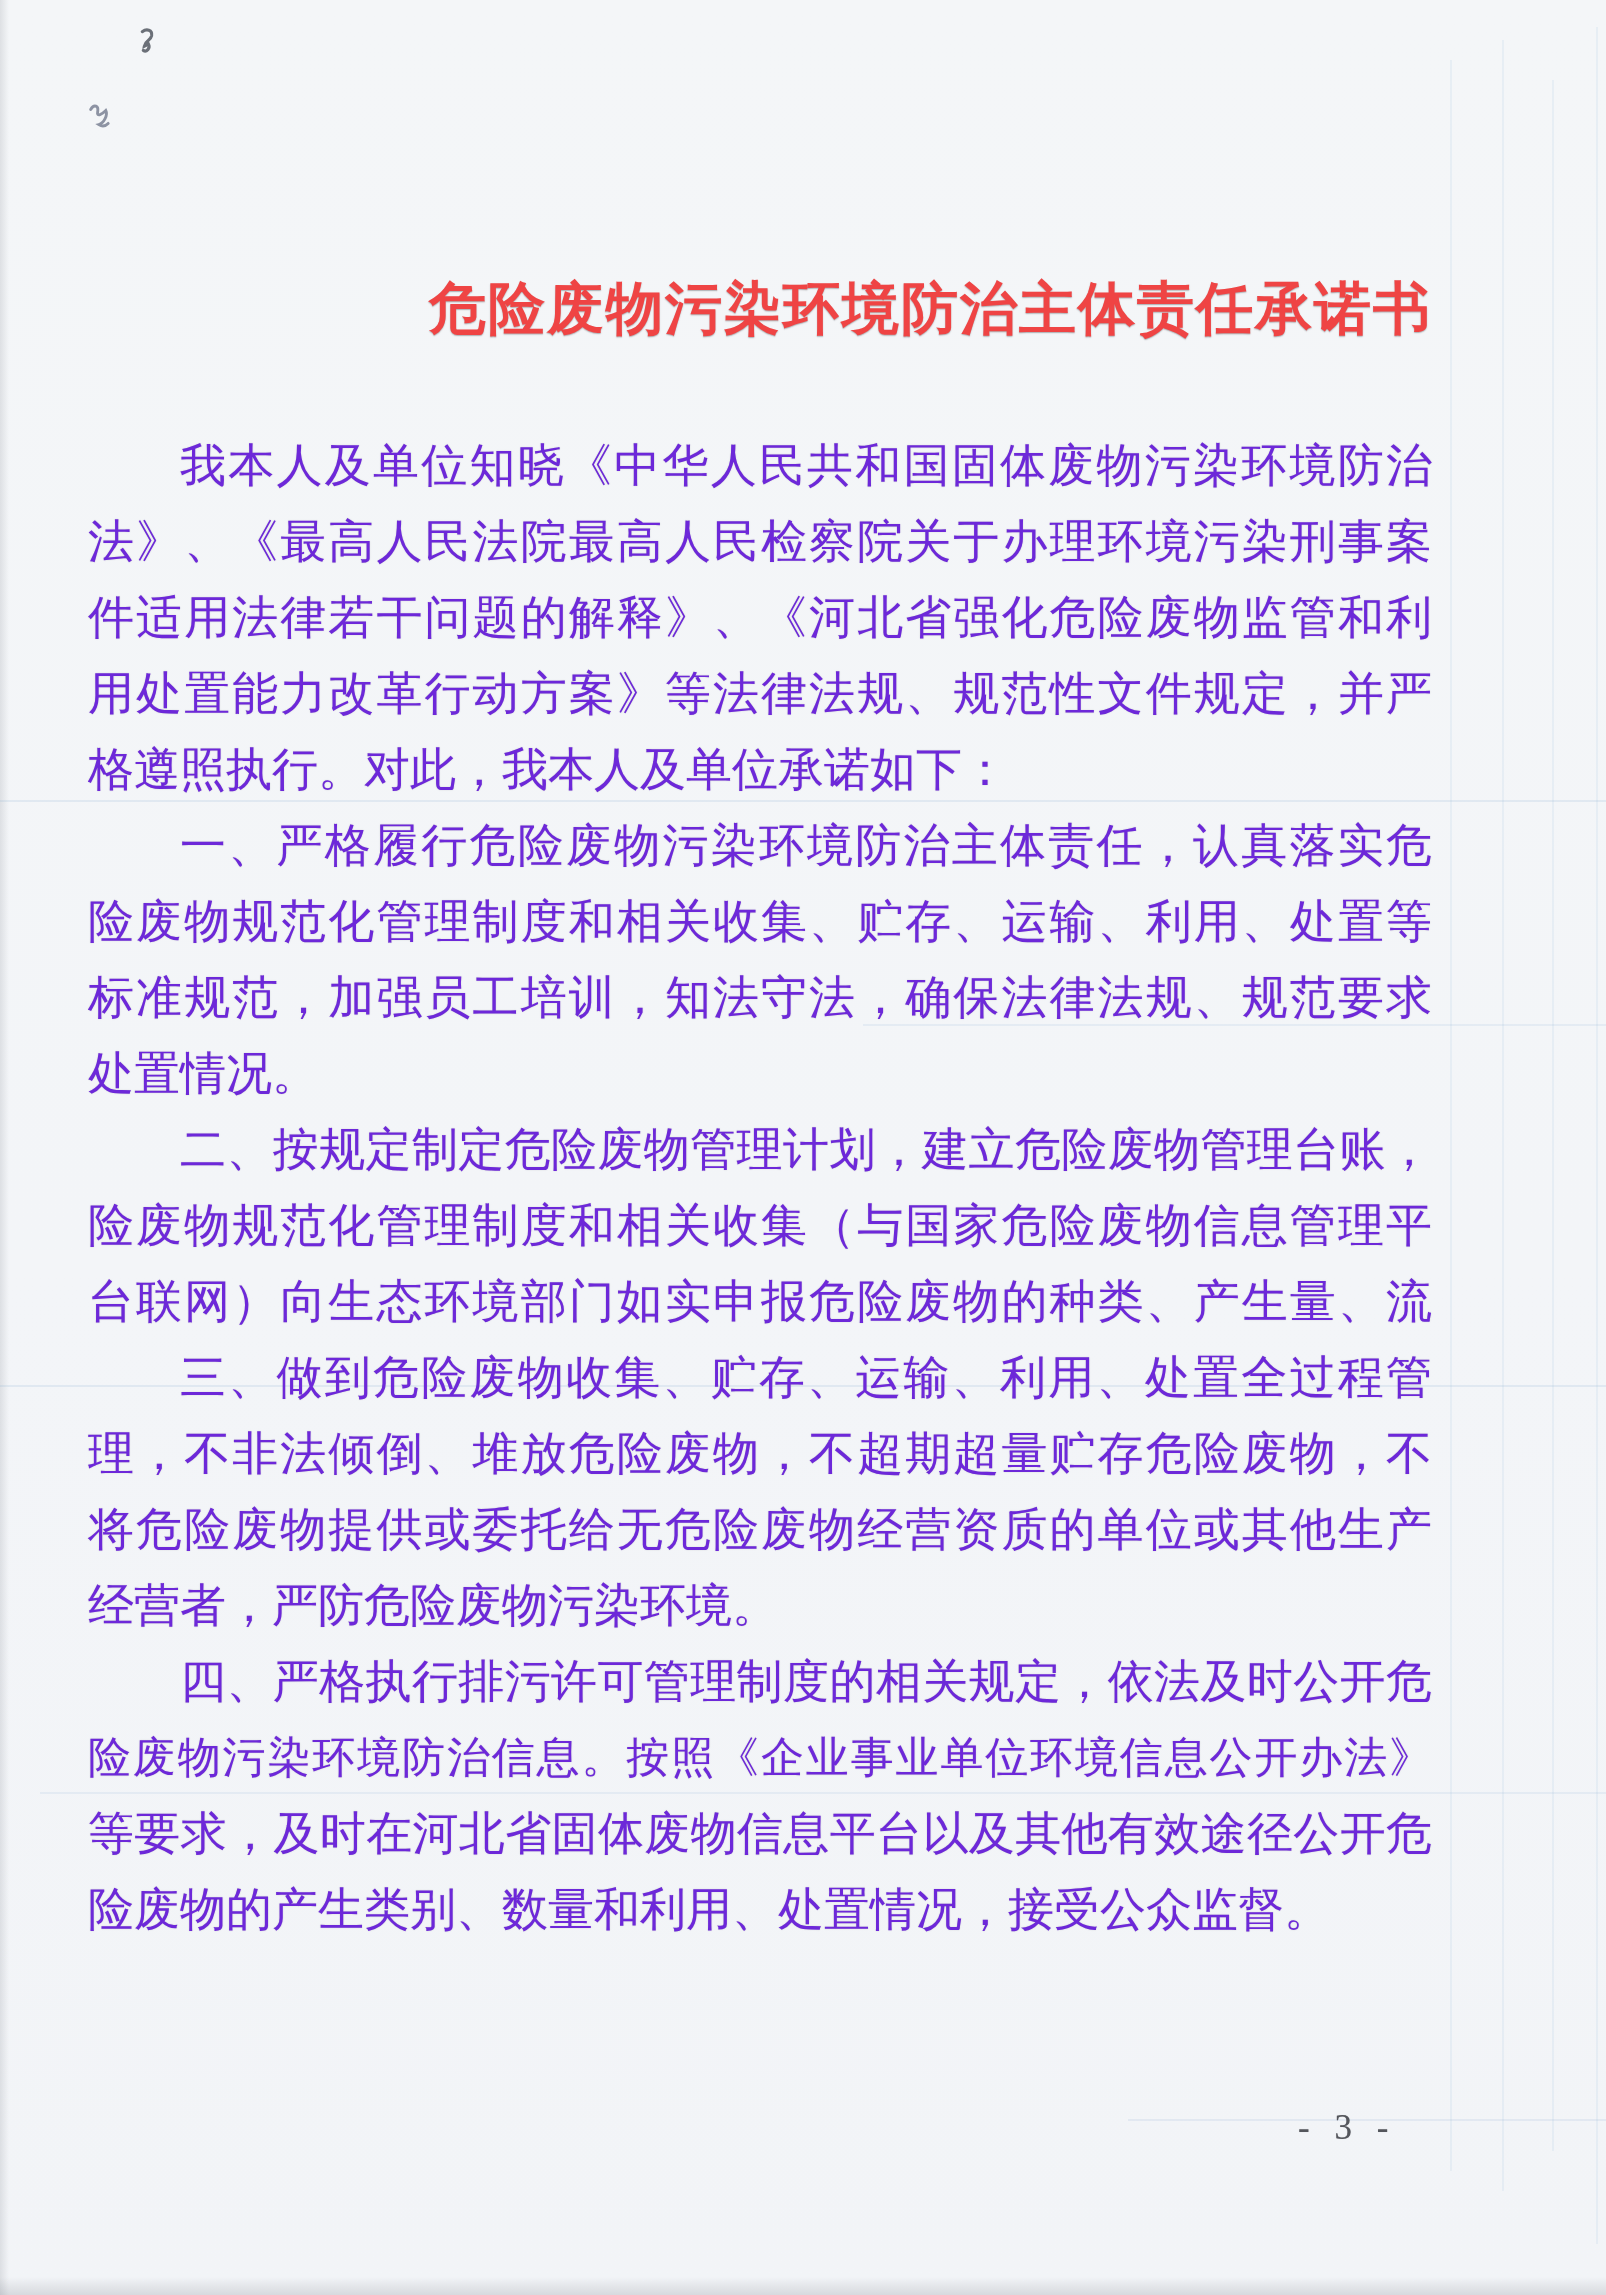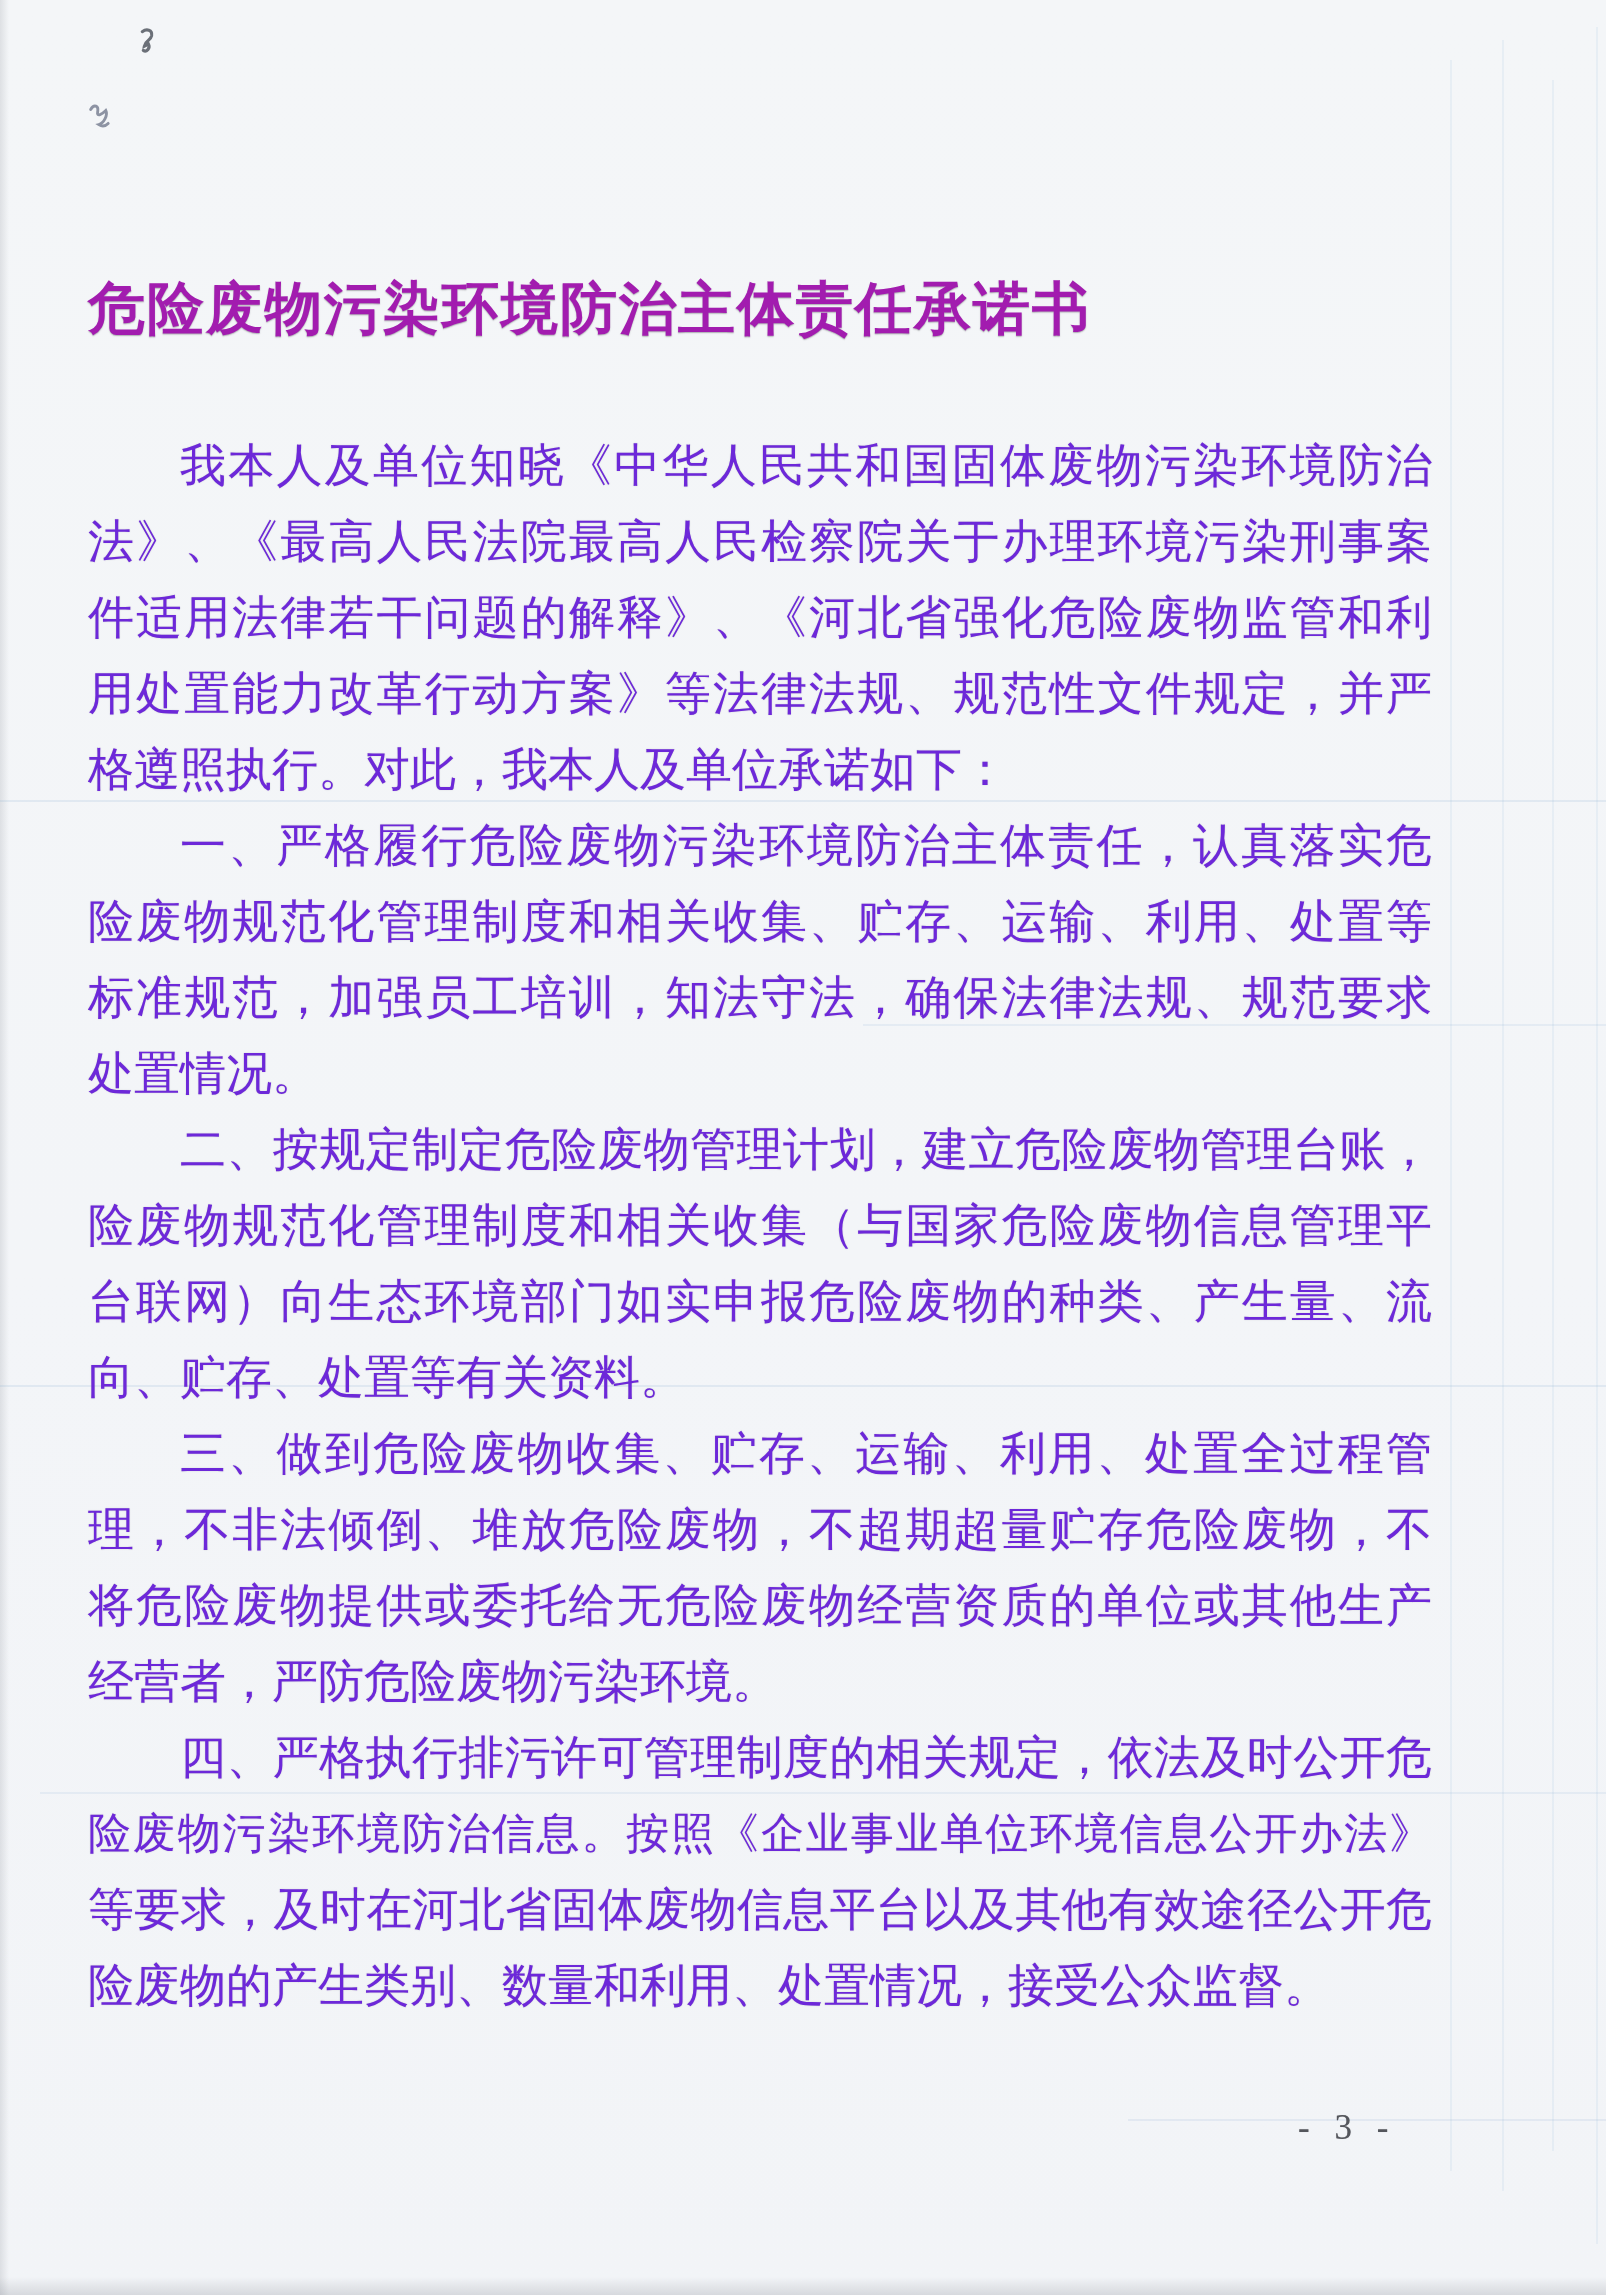--- a/index.html
+++ b/index.html
@@ -5,22 +5,22 @@
   html, body { margin: 0; padding: 0; }
   body {
     width: 1606px; height: 2295px;
     position: relative;
     background: linear-gradient(180deg, #f4f6f8 0%, #f3f5f8 55%, #f2f4f7 100%);
     font-family: "Liberation Serif", "DejaVu Serif", serif;
     overflow: hidden;
   }
   .title {
     position: absolute; left: 88px; top: 271px; width: 1344px;
-    text-align: left;
-    font-size: 57px; font-weight: bold; color: #a21caf;
+    text-align: right;
+    font-size: 57px; font-weight: bold; color: #ef4444;
     letter-spacing: 2px;
     text-shadow: 0 0.7px 1.3px rgba(43,44,48,0.35);
   }
   .content {
     position: absolute; left: 88px; top: 428px; width: 1344px;
     color: #6d28d9; font-size: 46px;
     text-shadow: 0 0 1.3px rgba(69,71,77,0.28);
   }
   .para { margin: 0; padding: 0; }
   .line {
@@ -99,21 +99,20 @@
   <div class="para">
     <div class="line first">一、严格履行危险废物污染环境防治主体责任，认真落实危</div>
     <div class="line">险废物规范化管理制度和相关收集、贮存、运输、利用、处置等</div>
     <div class="line">标准规范，加强员工培训，知法守法，确保法律法规、规范要求</div>
     <div class="line last">处置情况。</div>
   </div>
   <div class="para">
     <div class="line first">二、按规定制定危险废物管理计划，建立危险废物管理台账，</div>
     <div class="line">险废物规范化管理制度和相关收集（与国家危险废物信息管理平</div>
     <div class="line">台联网）向生态环境部门如实申报危险废物的种类、产生量、流</div>
-    <div class="line last">向、贮存、处置等有关资料。</div>
   </div>
   <div class="para">
     <div class="line first">三、做到危险废物收集、贮存、运输、利用、处置全过程管</div>
     <div class="line">理，不非法倾倒、堆放危险废物，不超期超量贮存危险废物，不</div>
     <div class="line">将危险废物提供或委托给无危险废物经营资质的单位或其他生产</div>
     <div class="line last">经营者，严防危险废物污染环境。</div>
   </div>
   <div class="para">
     <div class="line first">四、严格执行排污许可管理制度的相关规定，依法及时公开危</div>
     <div class="line tight">险废物污染环境防治信息。按照《企业事业单位环境信息公开办法》</div>

